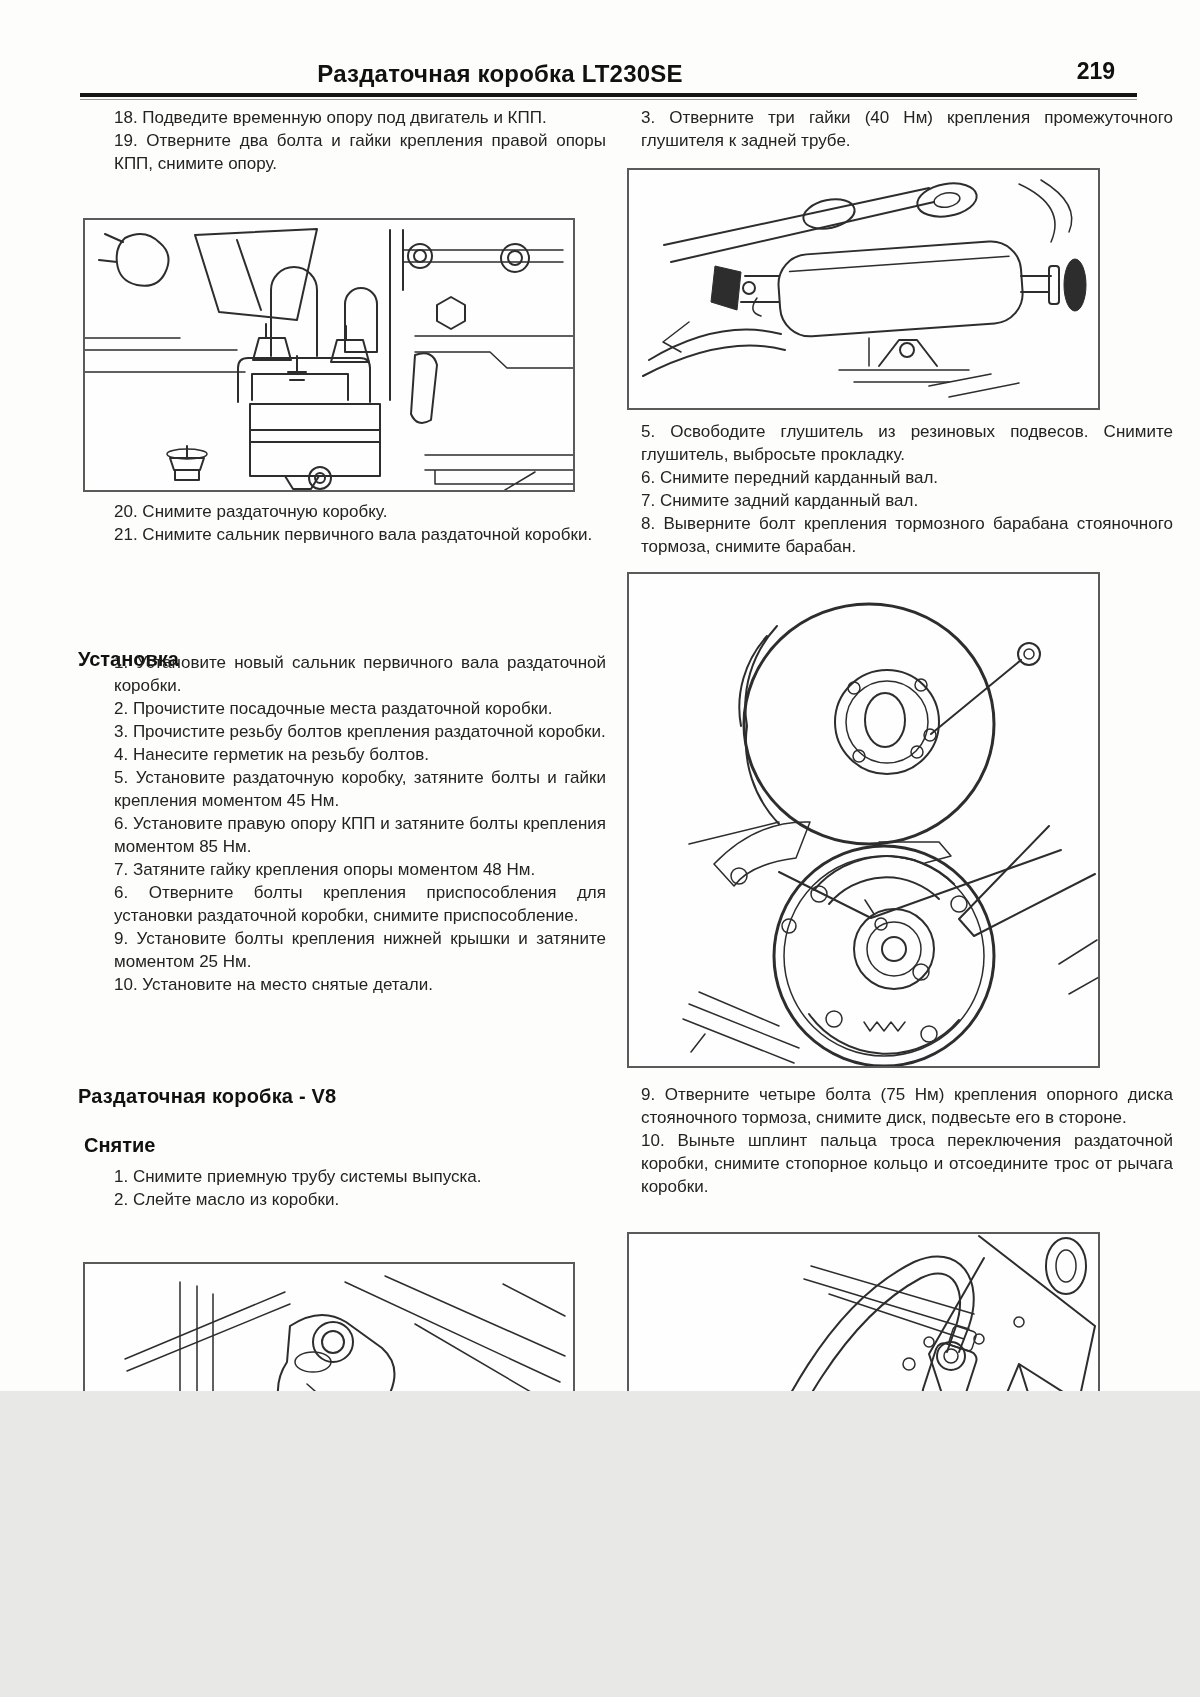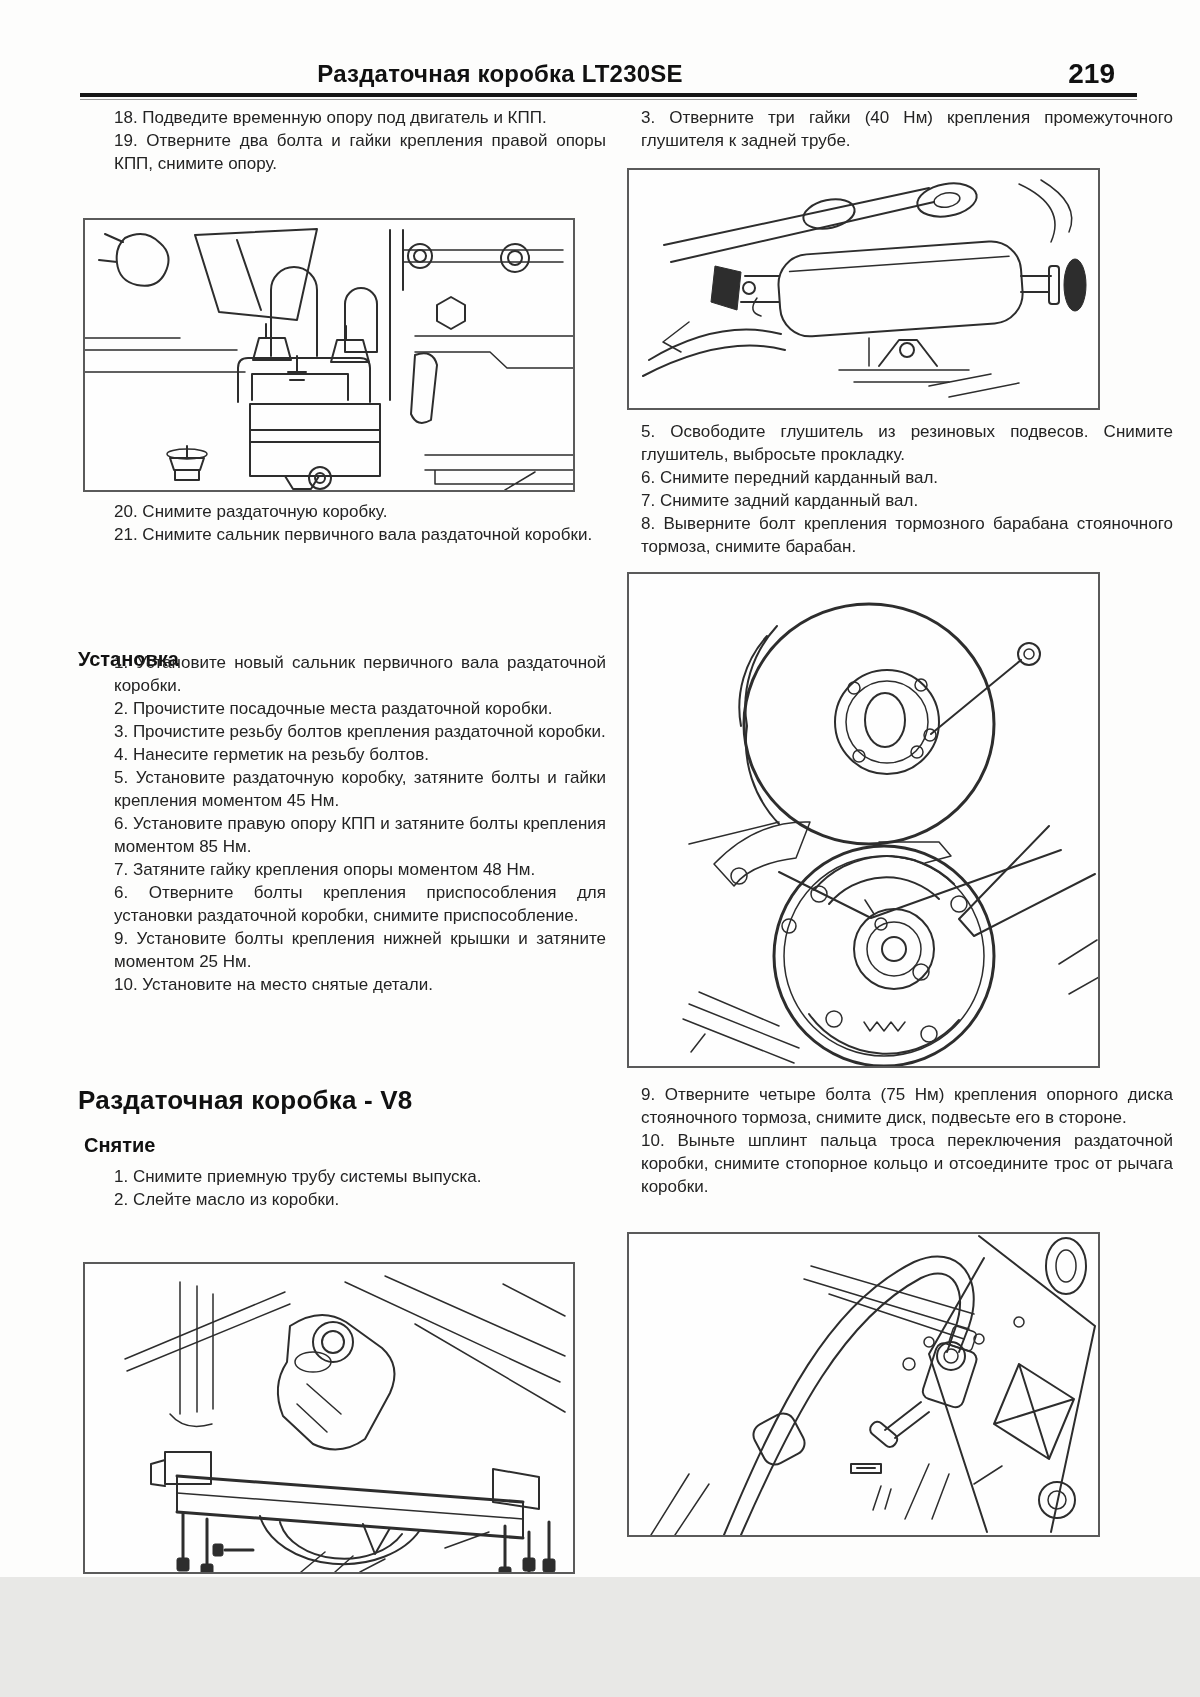--- a/index.html
+++ b/index.html
@@ -1,36 +1,36 @@
 <!DOCTYPE html>
 <html><head>
 <meta charset="utf-8">
 <style>
   * { margin:0; padding:0; box-sizing:border-box; }
   html,body { background:#e8e8e6; }
   .page {
-    position:relative; width:1200px; height:1577px; margin:0 auto;
+    position:relative; width:1200px; height:1391px; margin:0 auto;
     background:#fdfdfc; overflow:hidden;
     font-family:"Liberation Sans", sans-serif; color:#1e1e1e;padding-left:36px;
   }
   .abs { position:absolute; }
   .doc-title {
     left:250px; top:60px; width:500px; text-align:center;
     font-size:24px; font-weight:bold; letter-spacing:0.2px; color:#111;
   }
   .page-num {
-    top:58px; right:85px; font-size:28px; font-weight:bold; color:#111;
+    top:58px; right:85px; font-size:23px; font-weight:bold; color:#111;
   }
   .header-rule  { left:80px; top:93px; width:1057px; height:4px; background:#151515; }
   .header-rule2 { left:80px; top:99px; width:1057px; height:1px; background:#9a9a9a; }
 
   .body-text { font-size:17px; line-height:23px; text-align:justify; color:#232323;margin-left:36px; }
   .body-text p { margin:0; }
   .h-small { font-size:20px; font-weight:bold; color:#111; }
-  .h-big   { font-size:26px; font-weight:bold; color:#111; letter-spacing:0.2px; }
+  .h-big   { font-size:20px; font-weight:bold; color:#111; letter-spacing:0.2px; }
 
   .figure {
     border:2px solid #5a5a5a; background:#fefefe; overflow:hidden;
   }
   .figure svg { display:block; }
   .ln { fill:none; stroke:#2d2d2d; stroke-width:2; stroke-linecap:round; stroke-linejoin:round; }
   .ln15 { fill:none; stroke:#2d2d2d; stroke-width:1.5; stroke-linecap:round; stroke-linejoin:round; }
   .ln3 { fill:none; stroke:#2d2d2d; stroke-width:3; stroke-linecap:round; stroke-linejoin:round; }
   .fill-dark { fill:#2d2d2d; stroke:#2d2d2d; stroke-width:1; }
 </style>

